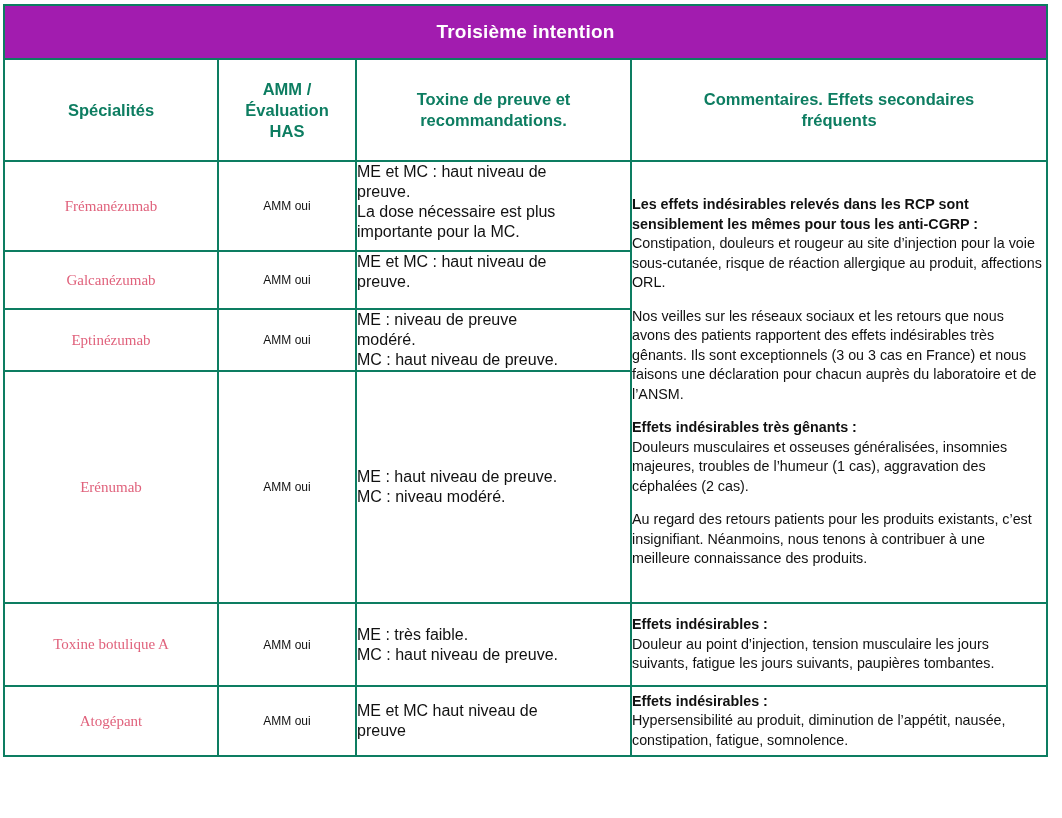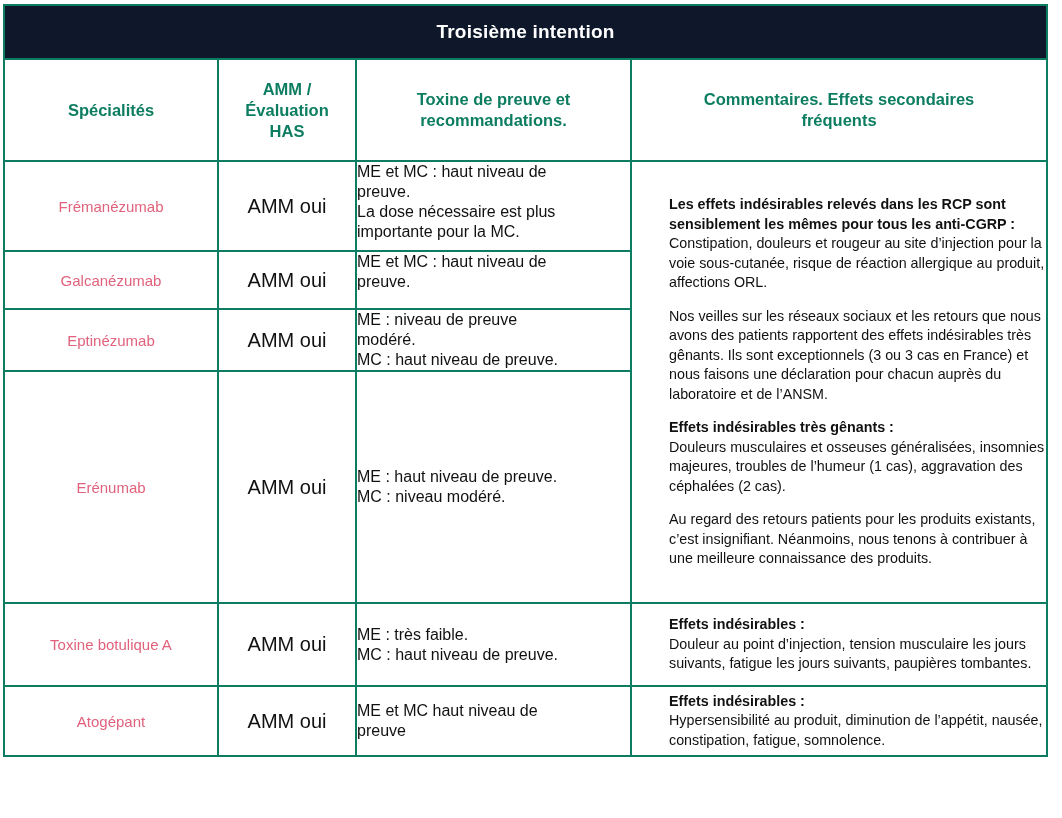--- a/index.html
+++ b/index.html
@@ -34,21 +34,21 @@
 
   .tbl td, .tbl th {
     border: 2px solid #0d7d61;
     padding: 0;
     vertical-align: middle;
     box-sizing: border-box;
   }
 
   
   .banner {
-    background: #0f172a;
+    background: #a21caf;
     height: 52px;
     text-align: center;
   }
   .banner .banner-text {
     display: block;
     color: #ffffff;
     font-weight: bold;
     font-size: 19px;
     letter-spacing: 0.2px;
     line-height: 52px;
@@ -64,25 +64,26 @@
     line-height: 21px;
     padding: 4px 8px;
   }
 
   
   .cell-spec {
     text-align: center;
     color: #e0627c;
     font-size: 15px;
     padding: 6px 6px;
+    font-family: Liberation Serif, serif;
   }
   .cell-amm {
     text-align: center;
     color: #111111;
-    font-size: 20px;
+    font-size: 12px;
     padding: 6px 4px;
   }
   .cell-level {
     text-align: top;
     vertical-align: middle;
     color: #111111;
     font-size: 16px;
     line-height: 20px;
     padding: 8px 10px 8px 12px;
   }
@@ -91,21 +92,20 @@
   .cell-comments {
     vertical-align: top;
     color: #111111;
     font-size: 14.3px;
     line-height: 19.5px;
     padding: 8px 10px 8px 12px;
   }
 
   .cell-comments p {
     margin: 0 0 14px 0;
-    padding-left: 37px;
   }
   .cell-comments p:last-child { margin-bottom: 0; }
   .cell-comments p.tight { margin-bottom: 0; }
 
   .lead {
     font-weight: bold;
   }
 
   
   col.c1 { width: 214px; }

